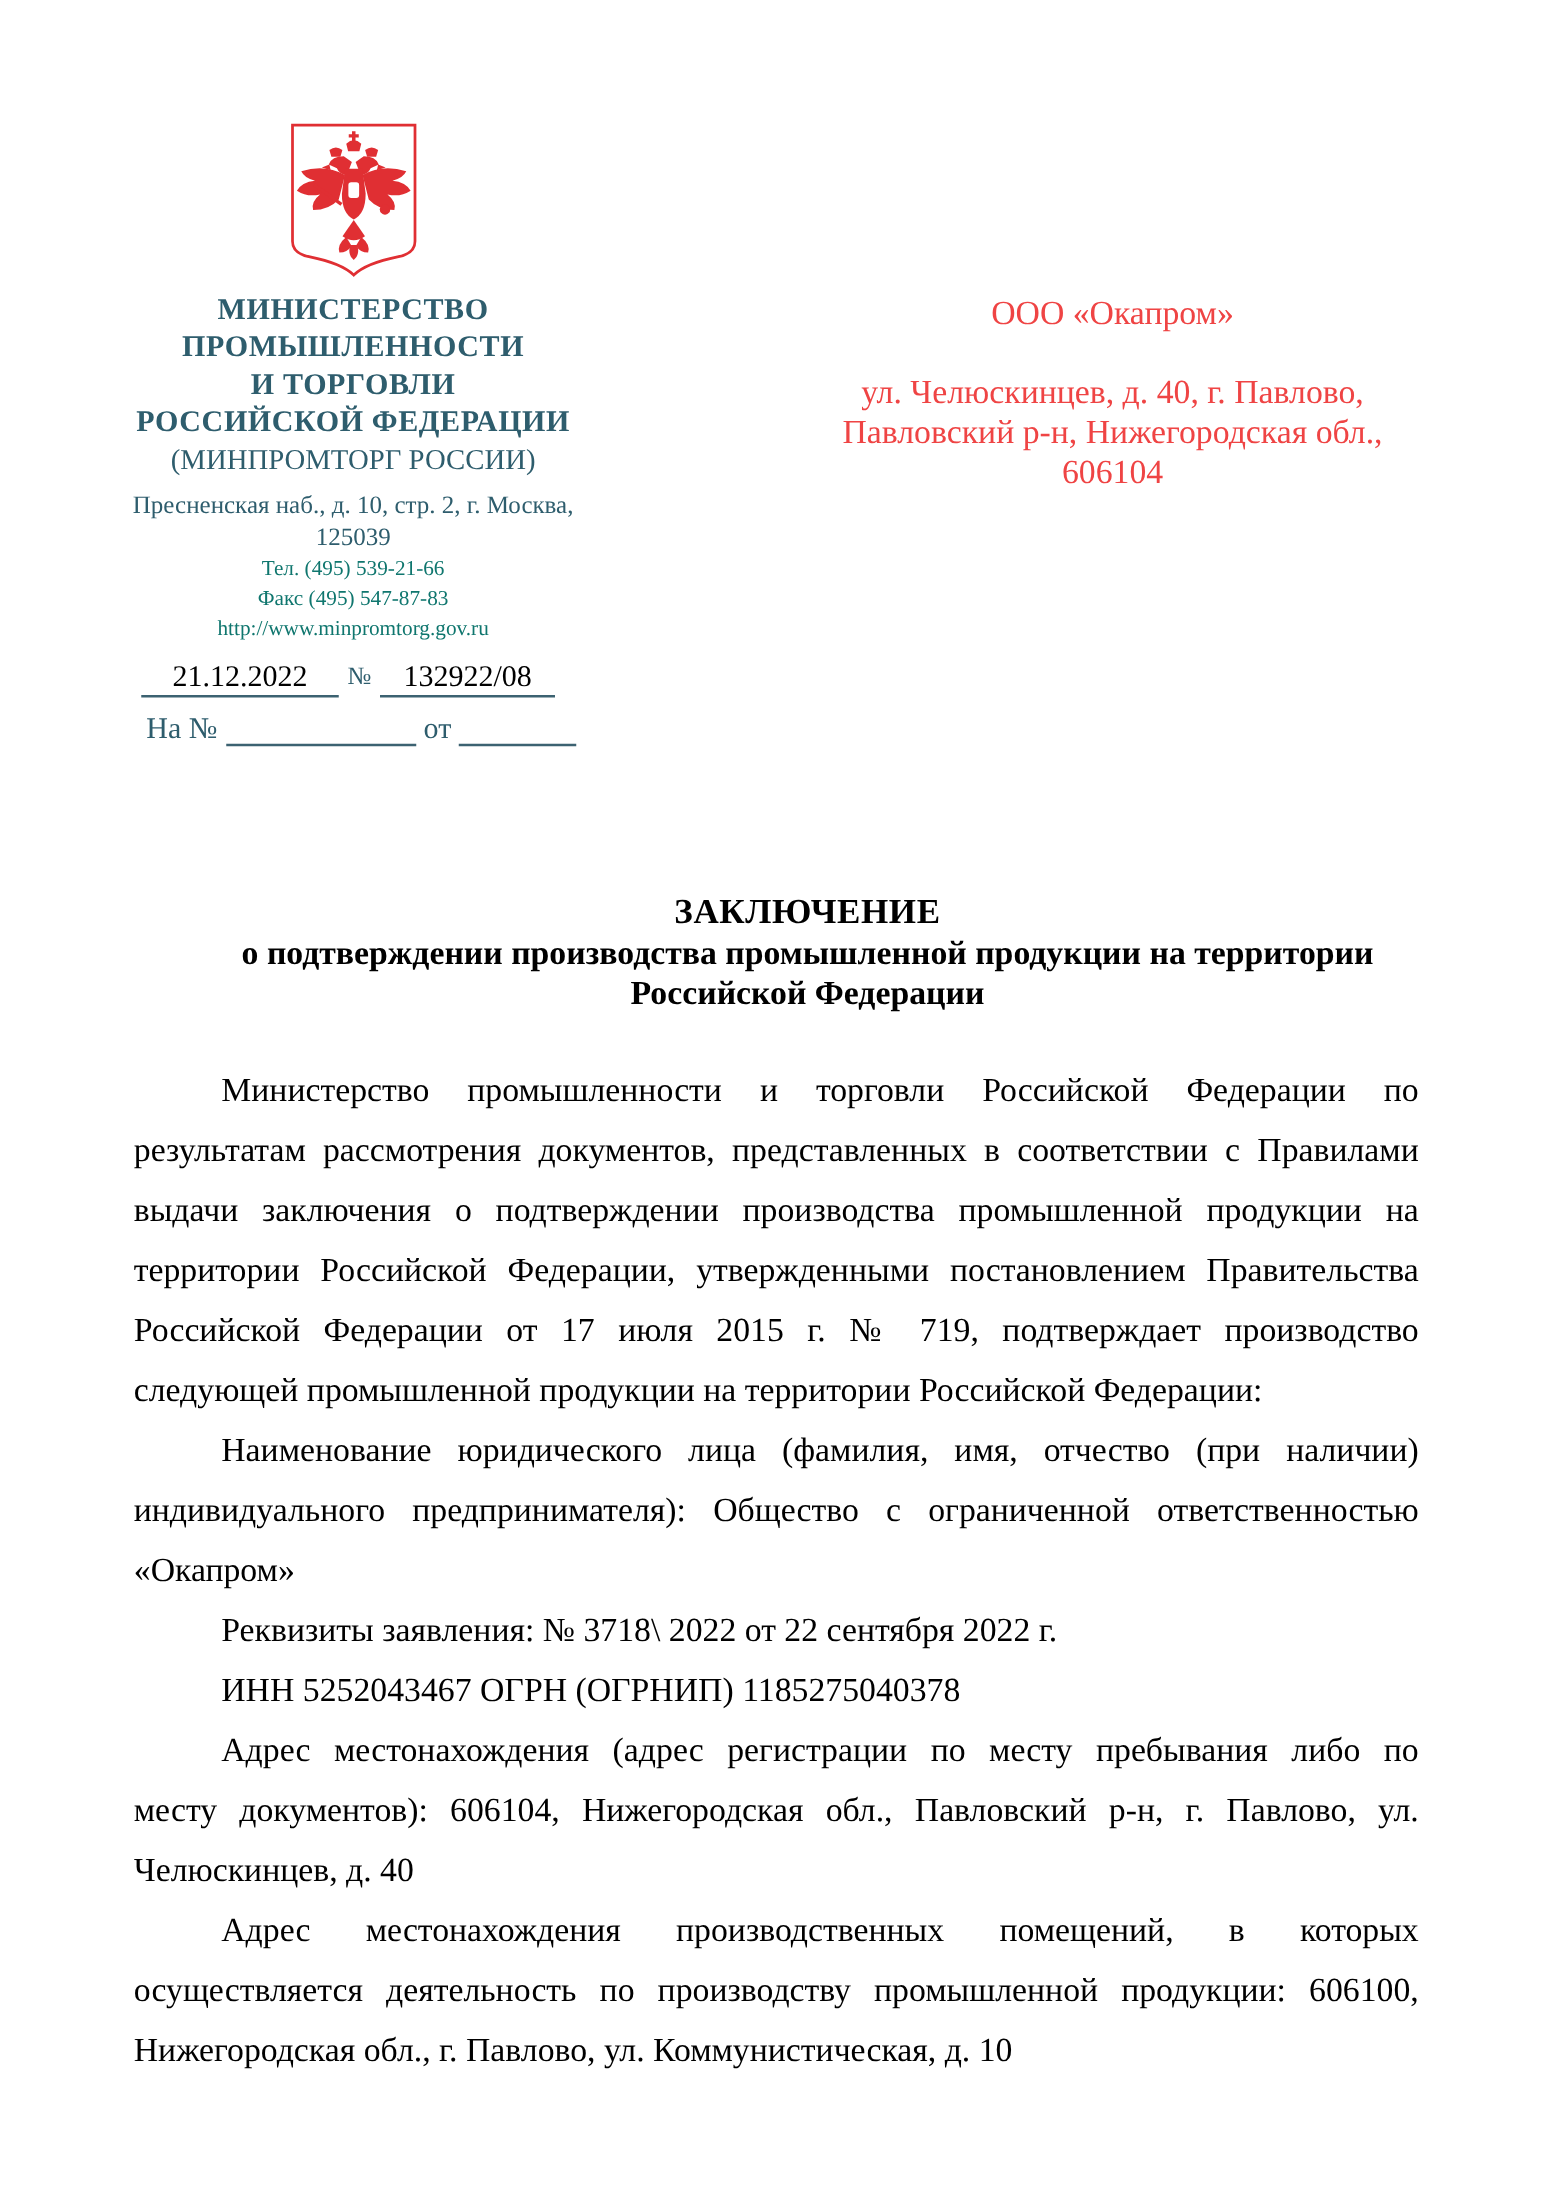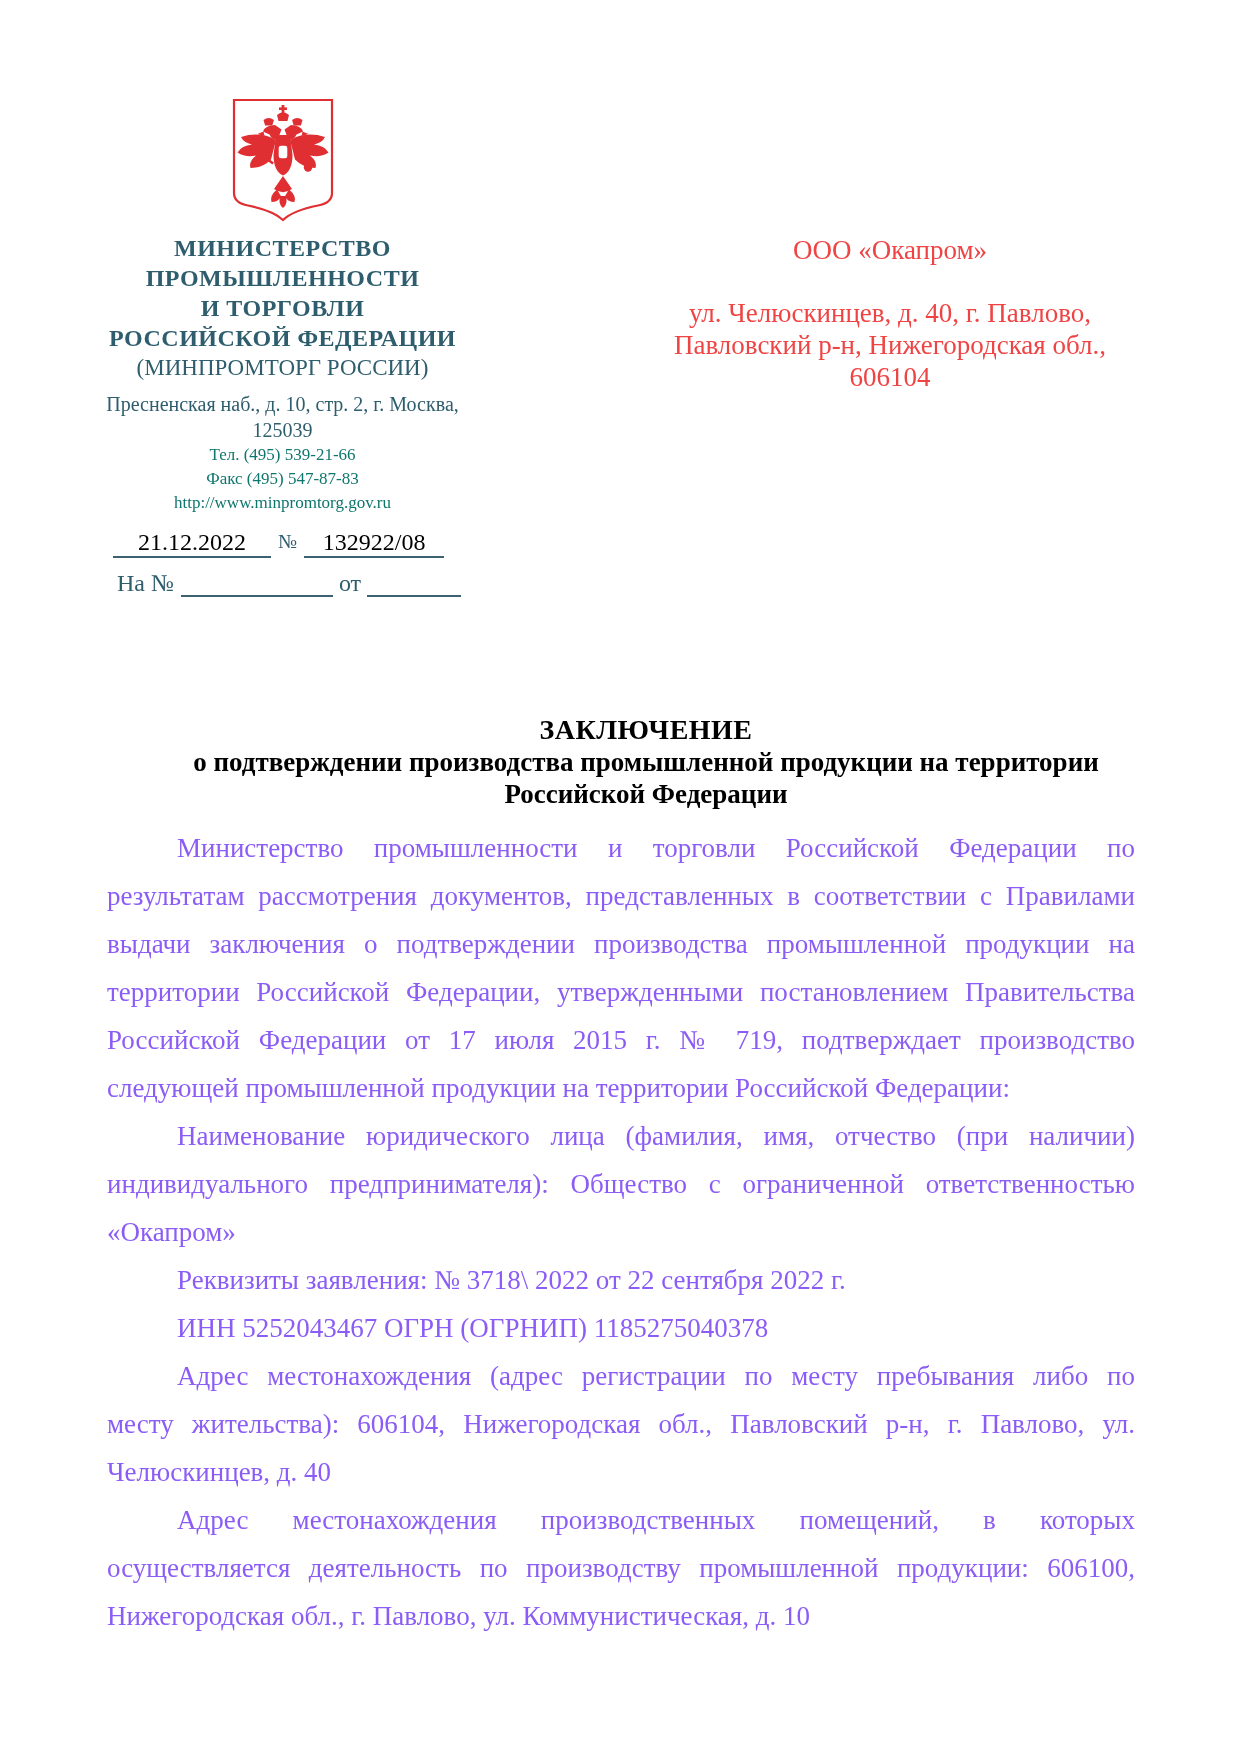--- a/index.html
+++ b/index.html
@@ -58,22 +58,22 @@
   
   .doc-title {
     position: absolute; left: 118px; top: 714px; width: 1056px;
     text-align: center; font-weight: bold; color: #000;
   }
   .doc-title-heading { font-size: 28px; line-height: 32px; letter-spacing: 0.5px; }
   .doc-title-sub { font-size: 27px; line-height: 32px; }
 
   
   .doc-body {
-    position: absolute; left: 107px; top: 824px; width: 1028px;
-    font-size: 27px; line-height: 48px; color: #8b5cf6;
+    position: absolute; left: 107px; top: 848px; width: 1028px;
+    font-size: 27px; line-height: 48px; color: #000000;
   }
   .line { text-align: justify; text-align-last: justify; }
   .line.first { text-indent: 70px; }
   .line.last { text-align: left; text-align-last: left; }
 </style>
 </head>
 <body>
 
 <div class="page">
 
@@ -166,21 +166,21 @@
     <div>
       <div class="line first last">Реквизиты заявления: № 3718\ 2022 от 22 сентября 2022 г.</div>
     </div>
 
     <div>
       <div class="line first last">ИНН 5252043467 ОГРН (ОГРНИП) 1185275040378</div>
     </div>
 
     <div>
       <div class="line first">Адрес местонахождения (адрес регистрации по месту пребывания либо по</div>
-      <div class="line">месту жительства): 606104, Нижегородская обл., Павловский р-н, г. Павлово, ул.</div>
+      <div class="line">месту документов): 606104, Нижегородская обл., Павловский р-н, г. Павлово, ул.</div>
       <div class="line last">Челюскинцев, д. 40</div>
     </div>
 
     <div>
       <div class="line first">Адрес местонахождения производственных помещений, в которых</div>
       <div class="line">осуществляется деятельность по производству промышленной продукции: 606100,</div>
       <div class="line last">Нижегородская обл., г. Павлово, ул. Коммунистическая, д. 10</div>
     </div>
 
   </div>

